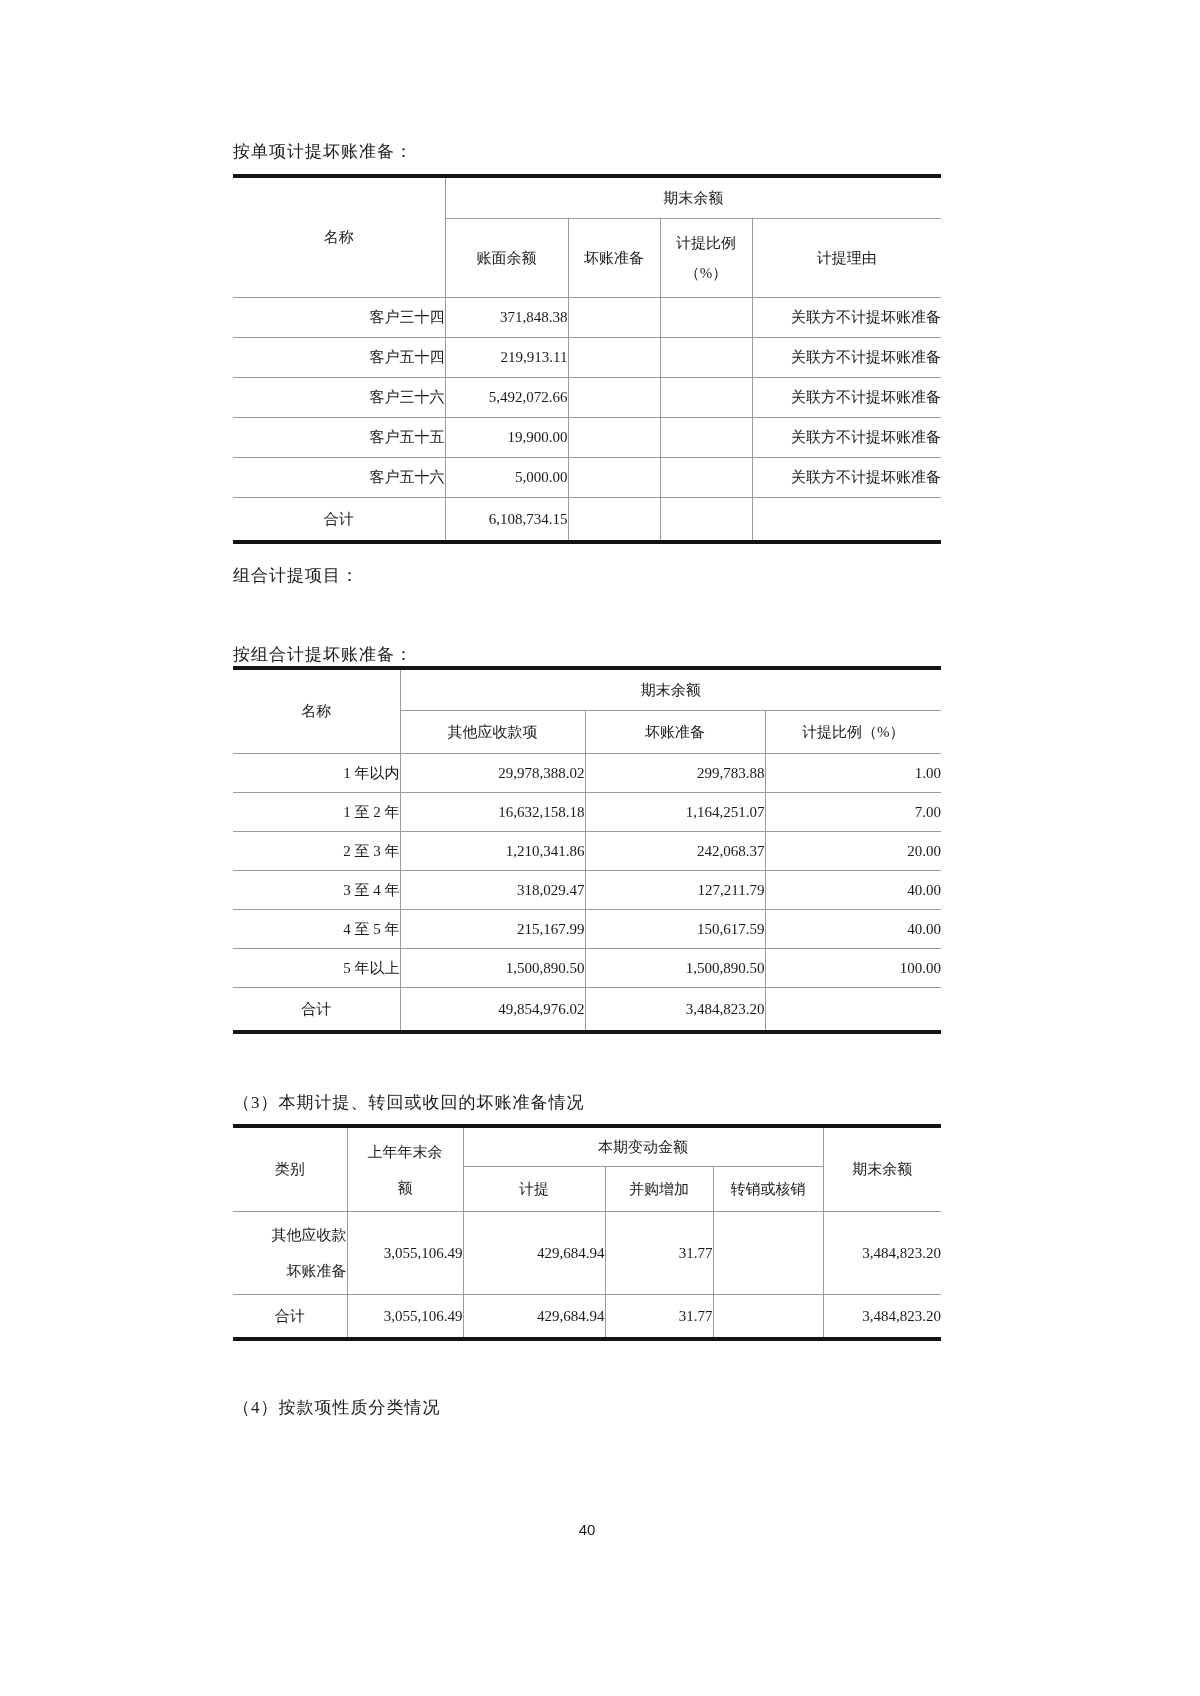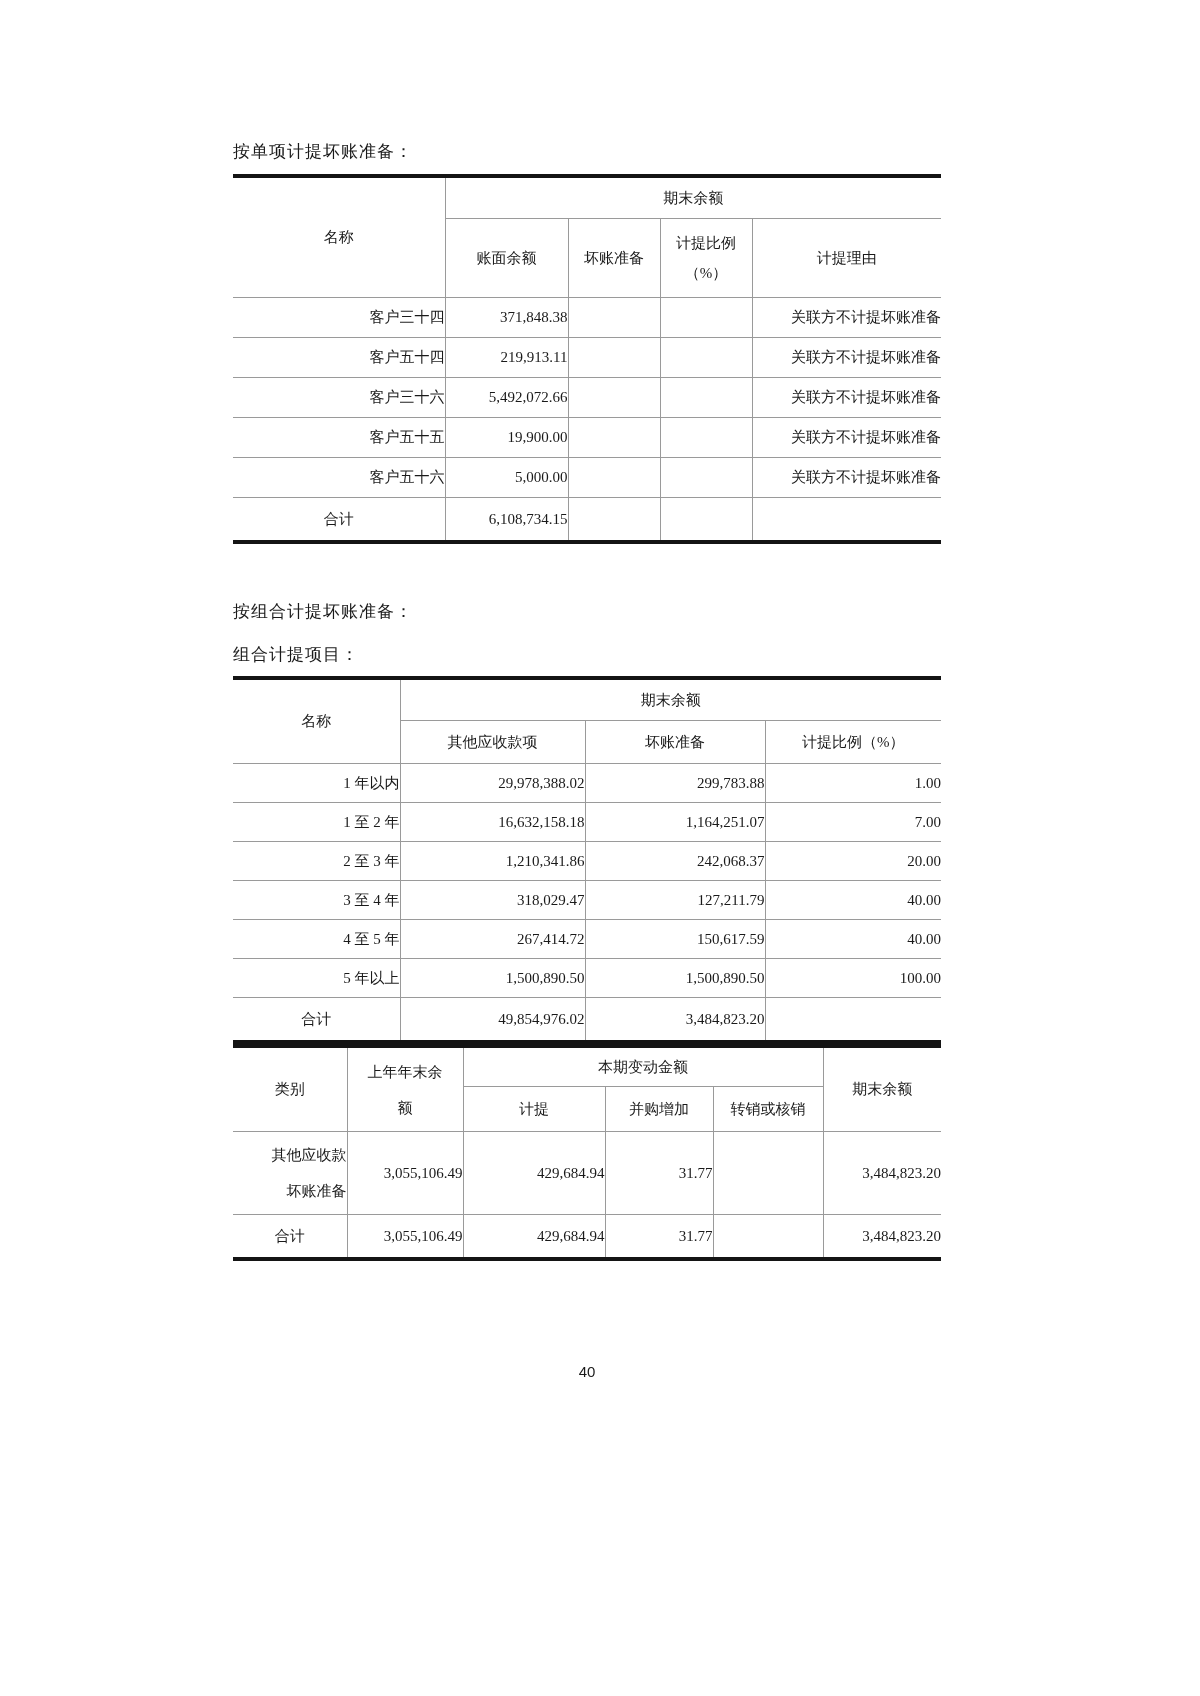--- a/index.html
+++ b/index.html
@@ -151,22 +151,22 @@
       <tr class="total">
         <td class="c">合计</td>
         <td class="r">6,108,734.15</td>
         <td class="r"></td>
         <td class="r"></td>
         <td class="l"></td>
       </tr>
     </tbody>
   </table>
 
+  <div class="heading h-s2b">组合计提项目：</div>
   <div class="heading h-s2a">按组合计提坏账准备：</div>
-  <div class="heading h-s2b">组合计提项目：</div>
 
   <table class="t t2">
     <colgroup>
       <col style="width:167px">
         <col style="width:185px">
         <col style="width:180px">
         <col style="width:176px">
     </colgroup>
     <thead>
       <tr class="hr1">
@@ -199,39 +199,40 @@
         <td class="r2">20.00</td>
       </tr>
       <tr>
         <td class="l">3 至 4 年</td>
         <td class="r">318,029.47</td>
         <td class="r">127,211.79</td>
         <td class="r2">40.00</td>
       </tr>
       <tr>
         <td class="l">4 至 5 年</td>
-        <td class="r">267,414.72</td>
+        <td class="r">215,167.99</td>
         <td class="r">150,617.59</td>
         <td class="r2">40.00</td>
       </tr>
       <tr>
         <td class="l">5 年以上</td>
         <td class="r">1,500,890.50</td>
         <td class="r">1,500,890.50</td>
         <td class="r2">100.00</td>
       </tr>
       <tr class="total">
         <td class="c">合计</td>
         <td class="r">49,854,976.02</td>
         <td class="r">3,484,823.20</td>
         <td class="r2"></td>
       </tr>
     </tbody>
   </table>
 
+  <div class="heading h-s3">（3）本期计提、转回或收回的坏账准备情况</div>
 
   <table class="t t3">
     <colgroup>
       <col style="width:114px">
         <col style="width:116px">
         <col style="width:142px">
         <col style="width:108px">
         <col style="width:110px">
         <col style="width:118px">
     </colgroup>
@@ -267,16 +268,17 @@
         <td class="c">合计</td>
         <td class="r2">3,055,106.49</td>
         <td class="r">429,684.94</td>
         <td class="r">31.77</td>
         <td class="r"></td>
         <td class="r2">3,484,823.20</td>
       </tr>
     </tbody>
   </table>
 
+  <div class="heading h-s4">（4）按款项性质分类情况</div>
 
   <div class="pagenum">40</div>
 
 </div>
 
 </body></html>

